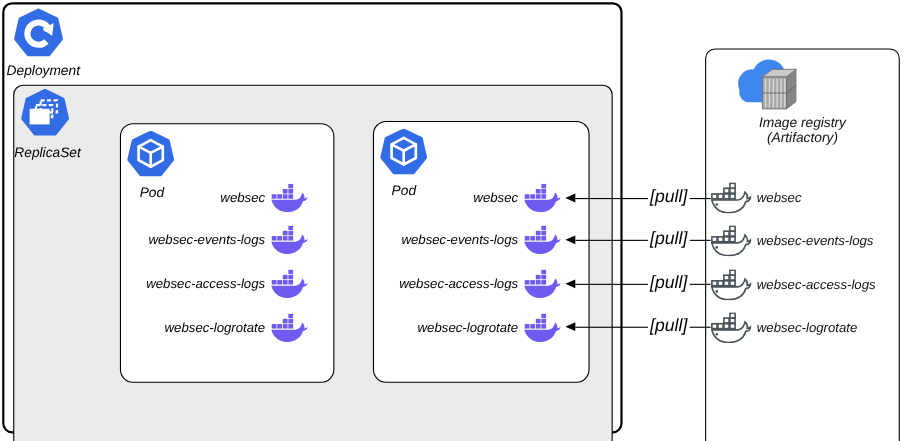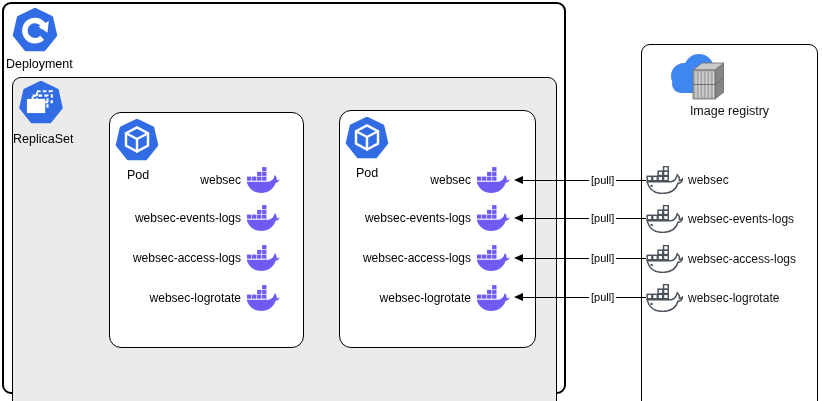--- a/index.html
+++ b/index.html
@@ -1,36 +1,36 @@
 <!DOCTYPE html>
 <html><head>
 <meta charset="utf-8">
 <style>
   html,body{margin:0;padding:0;background:#fff;}
   .canvas{
     position:relative;width:822px;height:401px;background:#fff;
-    font-family:"Liberation Sans",sans-serif;color:#000;overflow:hidden;
+    font-family:"Liberation Sans",sans-serif;color:#000;overflow:hidden;font-style:italic;
   }
   .box{position:absolute;box-sizing:border-box;background:#fff;border:1.6px solid #000;border-radius:9px;}
   .deployment-box{left:2px;top:2px;width:564px;height:392px;border-width:2px;}
   .replicaset-box{left:8px;top:73px;width:545px;height:372px;background:#ebebeb;}
   .pod1-box{left:96px;top:34px;width:195px;height:236px;border-radius:12px;}
   .pod2-box{left:326px;top:32px;width:197px;height:238px;border-radius:12px;}
   .registry-box{left:641px;top:44px;width:177px;height:373px;}
   .node-label{position:absolute;font-size:12.5px;line-height:14px;white-space:nowrap;}
   .k8s-icon{position:absolute;}
   .crow{position:absolute;display:flex;align-items:center;gap:5px;height:26px;}
   .crow .cname{font-size:12px;white-space:nowrap;}
   .reg-row{position:absolute;display:flex;align-items:center;gap:5px;height:27px;left:4px;}
   .reg-row .cname{font-size:12px;white-space:nowrap;color:#111;}
   .reg-title{position:absolute;top:60px;left:0;width:100%;text-align:center;font-size:12.5px;line-height:13.5px;color:#111;}
   .arrow{position:absolute;left:523px;width:123px;height:0;border-top:1.6px solid #000;z-index:10;}
   .arrow .ah{position:absolute;left:-9px;top:-4.6px;width:0;height:0;
     border-top:4.3px solid transparent;border-bottom:4.3px solid transparent;border-right:9px solid #000;}
-  .arrow .pull{position:absolute;left:66px;top:-8px;background:#fff;padding:0 2px;font-size:11px;line-height:14px;white-space:nowrap;}
+  .arrow .pull{position:absolute;left:66px;top:-8px;background:#fff;padding:0 2px;font-size:16px;line-height:14px;white-space:nowrap;}
   svg{display:block;}
 </style>
 </head>
 <body>
 
 <svg width="0" height="0" style="position:absolute">
   <defs>
     <g id="hept">
       <polygon points="50,3 14.1,20.4 5.2,59.4 30.1,90.4 69.9,90.4 94.8,59.4 85.9,20.4" fill="#326ce5" stroke="#326ce5" stroke-width="7" stroke-linejoin="round"></polygon>
     </g>
@@ -174,20 +174,21 @@
             <line x1="14.5" y1="8.5" x2="14.5" y2="34.5"></line>
           <line x1="18" y1="8.5" x2="18" y2="34.5"></line>
             <line x1="21.5" y1="8.5" x2="21.5" y2="34.5"></line>
         </g>
         <line x1="1" y1="21.5" x2="23" y2="21.5" stroke="#6e6e6e" stroke-width="1"></line>
         <line x1="23" y1="21.5" x2="32" y2="14.5" stroke="#6e6e6e" stroke-width="1"></line>
       </g>
     </svg>
     <div class="reg-title">
       <div>Image registry</div>
+      <div>(Artifactory)</div>
     </div>
 
     <div class="reg-row" style="top:121px">
       <svg width="37" height="28" viewBox="0 0 50 38">
           <use href="#whale-outline"></use>
         </svg>
       <span class="cname">websec</span>
     </div>
     <div class="reg-row" style="top:160px">
       <svg width="37" height="28" viewBox="0 0 50 38">

